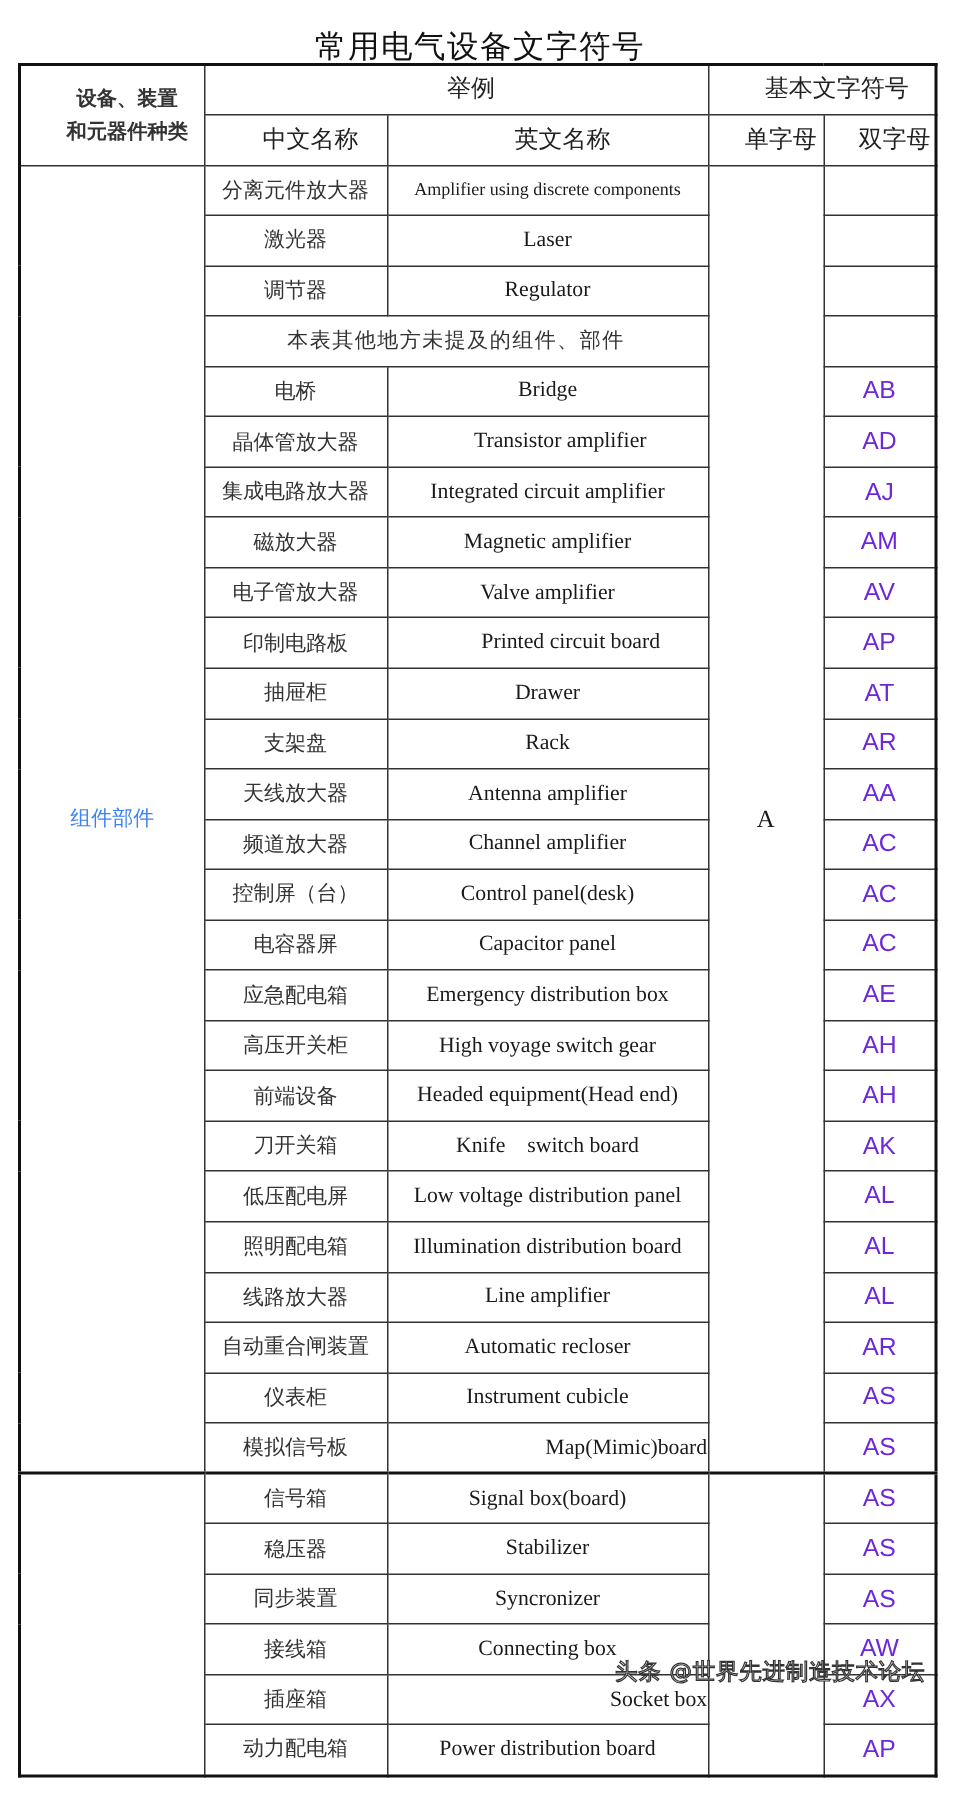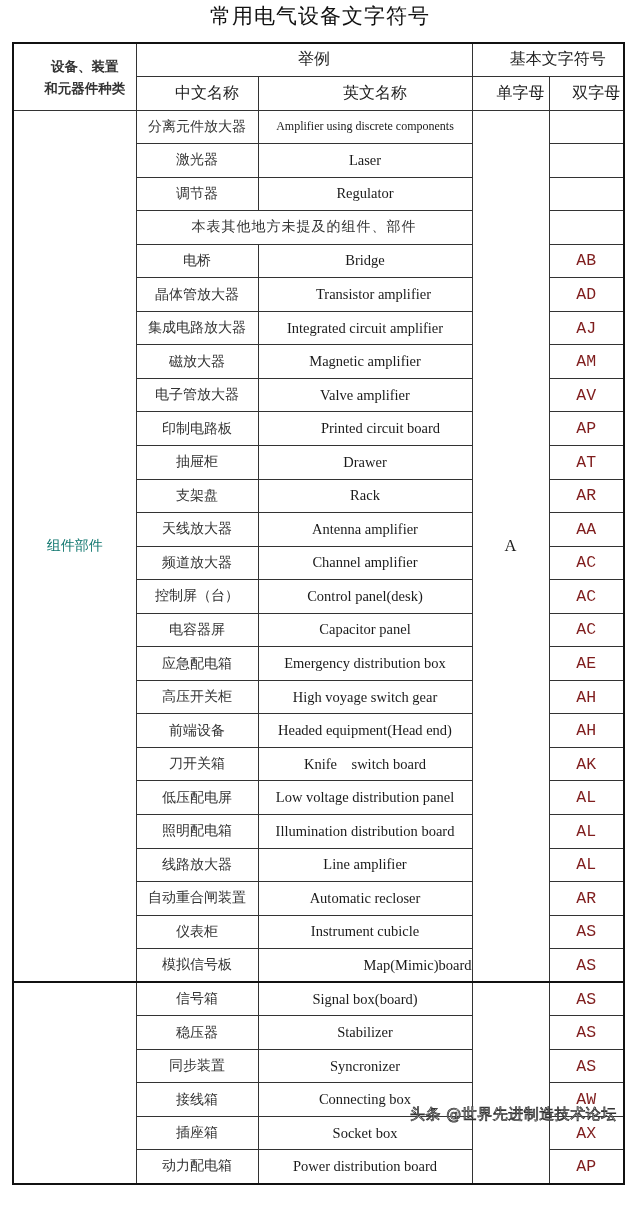--- a/index.html
+++ b/index.html
@@ -11,21 +11,21 @@
     width: 640px;
     height: 1206px;
     position: relative;
     overflow: hidden;
     font-family: "Liberation Serif", "DejaVu Serif", serif;
     color: #1a1a1a;
   }
   .title {
     position: absolute;
     left: 0;
-    top: 1px;
+    top: 16px;
     width: 640px;
     text-align: center;
     font-family: "DejaVu Sans", "Liberation Sans", sans-serif;
     font-size: 21px;
     letter-spacing: 1px;
     line-height: 30px;
     color: #111;
   }
   table.sym {
     position: absolute;
@@ -65,32 +65,32 @@
     font-size: 14px;
     color: #333;
   }
   td.en {
     font-family: "Liberation Serif", "DejaVu Serif", serif;
     font-size: 14.5px;
     color: #1a1a1a;
   }
   td.en.small { font-size: 12px; }
   td.code {
-    font-family: Liberation Mono, monospace;
+    font-family: Liberation Sans, sans-serif;
     font-size: 16.5px;
-    color: #7f1d1d;
+    color: #6d28d9;
   }
   td.single {
     font-family: "Liberation Serif", "DejaVu Serif", serif;
     font-size: 16.5px;
   }
   td.cat {
     font-family: "DejaVu Sans", "Liberation Sans", sans-serif;
     font-size: 14px;
-    color: #0f766e;
+    color: #3b82f6;
   }
   td.span-note {
     font-family: "DejaVu Sans", "Liberation Sans", sans-serif;
     font-size: 14px;
     color: #333;
     letter-spacing: 1px;
   }
   tr.thick-top td { border-top: 2.5px solid #111; }
   .watermark {
     position: absolute;
@@ -282,21 +282,21 @@
         <td class="en" style="white-space: pre;">Syncronizer</td>
         <td class="code">AS</td>
       </tr>
       <tr class="row">
         <td class="cn">接线箱</td>
         <td class="en" style="white-space: pre;">Connecting box</td>
         <td class="code">AW</td>
       </tr>
       <tr class="row">
         <td class="cn">插座箱</td>
-        <td class="en" style="white-space: pre;">Socket box</td>
+        <td class="en" style="white-space: pre; text-align: right;">Socket box</td>
         <td class="code">AX</td>
       </tr>
       <tr class="row">
         <td class="cn">动力配电箱</td>
         <td class="en" style="white-space: pre;">Power distribution board</td>
         <td class="code">AP</td>
       </tr>
     </tbody>
 </table>
 

